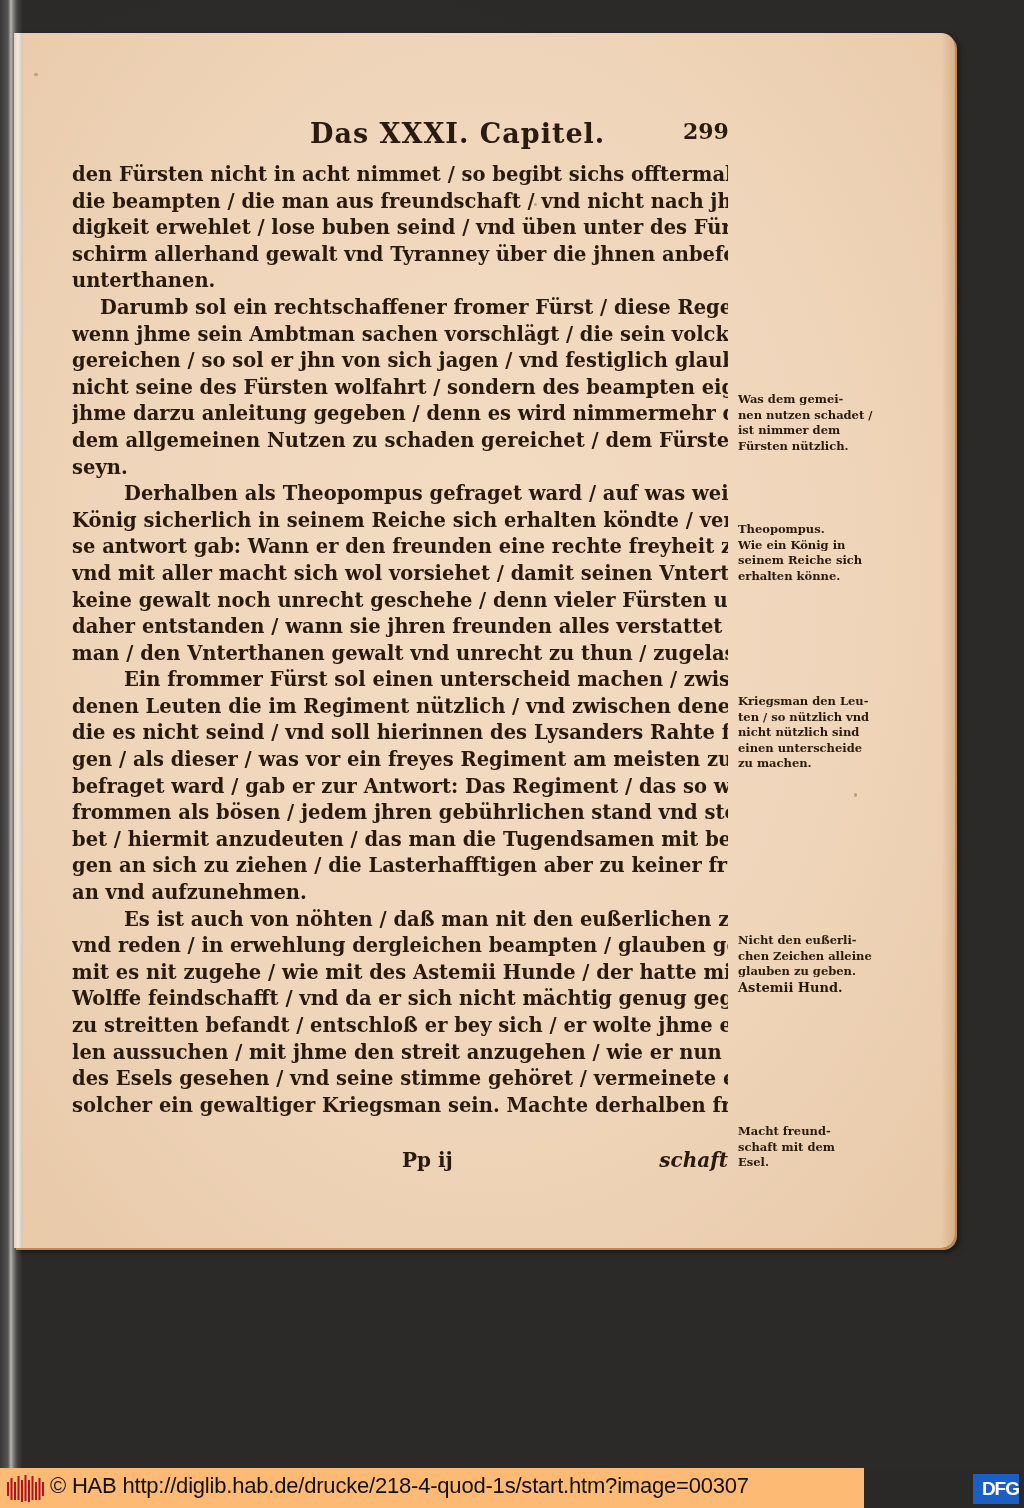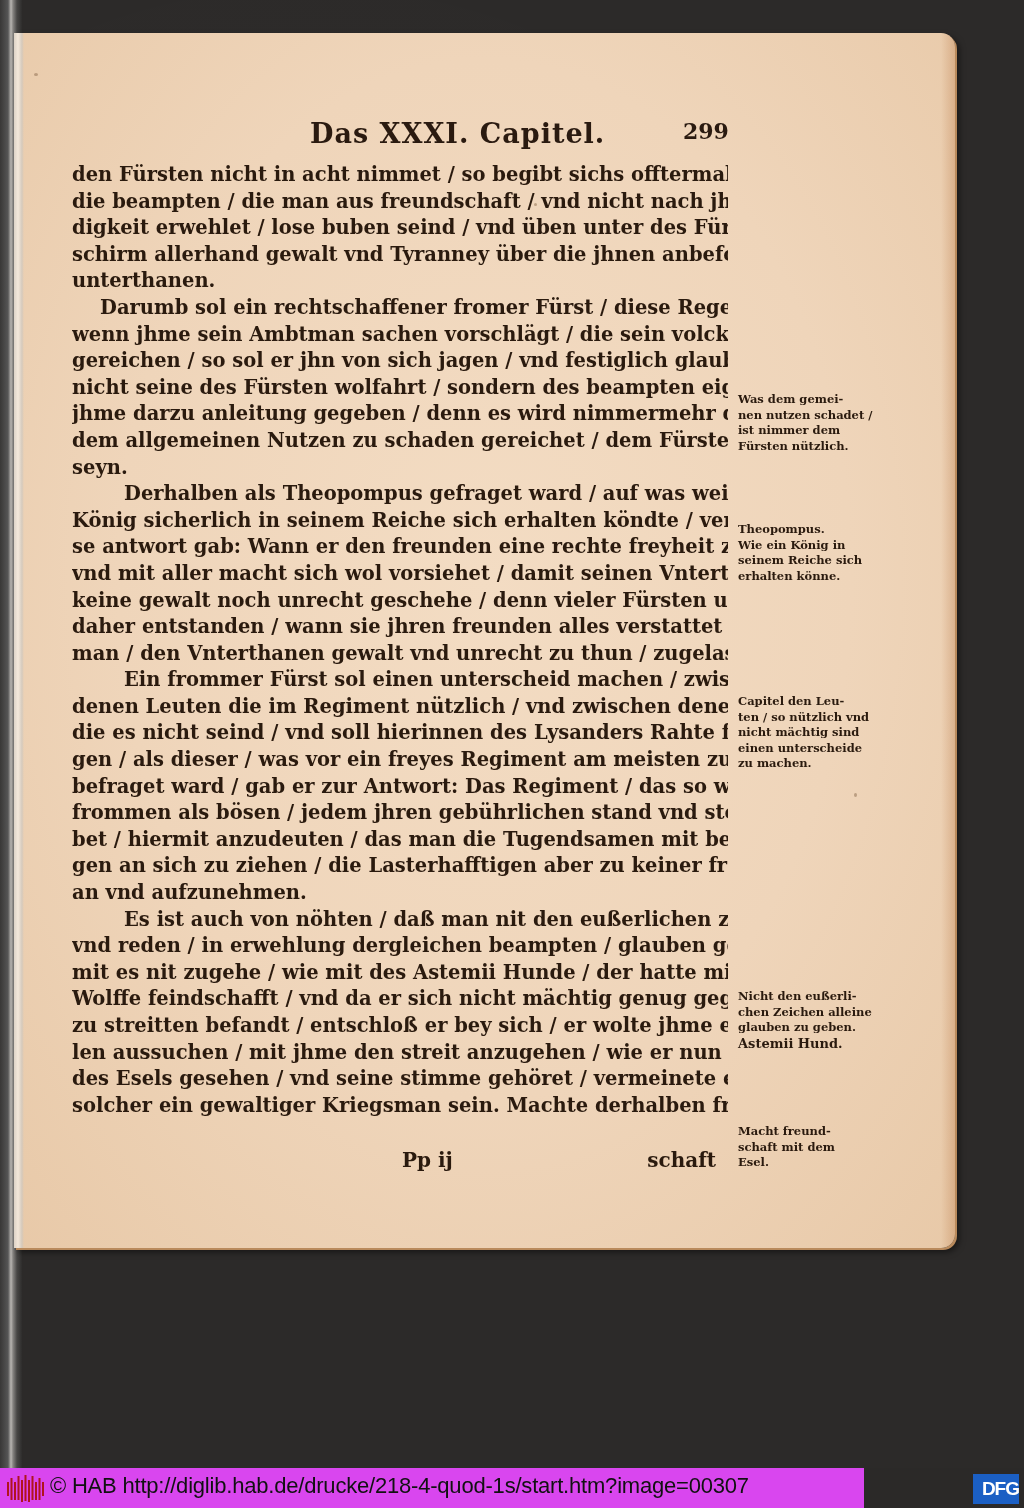--- a/index.html
+++ b/index.html
@@ -52,30 +52,30 @@
     color:#2a1a0e; font-weight:bold;
   }
   .line { display:block; white-space:nowrap; overflow:hidden; height:26.6px; }
   .line.indent { padding-left:28px; }
   .line.indent2 { padding-left:52px; }
   .signature-row {
     position:absolute; left:72px; top:1148px; width:656px; height:28px;
     font-size:20px; font-weight:bold; color:#2a1a0e;
   }
   .signature { position:absolute; left:330px; }
-  .catchword { position:absolute; right:12px; }
+  .catchword { position:absolute; right:0;font-style:italic; }
   .marginal {
     position:absolute; left:738px; width:140px;
     font-family:"DejaVu Serif", serif; font-size:11.5px; line-height:15.5px;
     color:#2a1a0e; font-weight:bold;
   }
   .marginal span { display:block; white-space:nowrap; }
   .footer {
     position:absolute; left:0; top:1468px; width:864px; height:40px;
-    background:#d946ef;
+    background:#fdba74;
   }
   .hab-logo {
     position:absolute; left:6px; top:4px; width:40px; height:32px;
   }
   .footer-text {
     position:absolute; left:50px; top:5px; font-family:"Liberation Sans", sans-serif;
     font-size:22px; color:#111; white-space:nowrap; letter-spacing:-0.2px;
   }
   .dfg-logo {
     position:absolute; left:973px; top:6px; width:46px; height:30px;
@@ -154,28 +154,28 @@
 </div>
 
 <div class="marginal" style="top:522px;">
   <span>Theopompus.</span>
   <span>Wie ein König in</span>
   <span>seinem Reiche sich</span>
   <span>erhalten könne.</span>
 </div>
 
 <div class="marginal" style="top:694px;">
-  <span>Capitel den Leu-</span>
+  <span>Kriegsman den Leu-</span>
   <span>ten / so nützlich vnd</span>
-  <span>nicht mächtig sind</span>
+  <span>nicht nützlich sind</span>
   <span>einen unterscheide</span>
   <span>zu machen.</span>
 </div>
 
-<div class="marginal" style="top:989px;">
+<div class="marginal" style="top:933px;">
   <span>Nicht den eußerli-</span>
   <span>chen Zeichen alleine</span>
   <span>glauben zu geben.</span>
   <span style="font-size:13px;">Astemii Hund.</span>
 </div>
 
 <div class="marginal" style="top:1124px;">
   <span>Macht freund-</span>
   <span>schaft mit dem</span>
   <span>Esel.</span>

